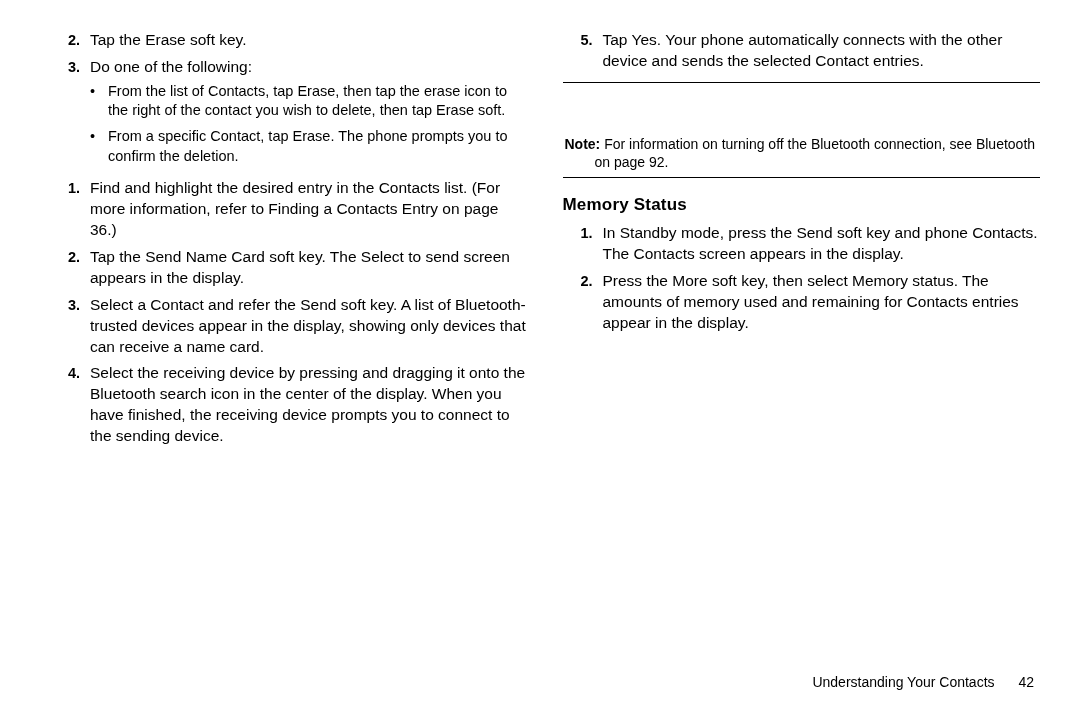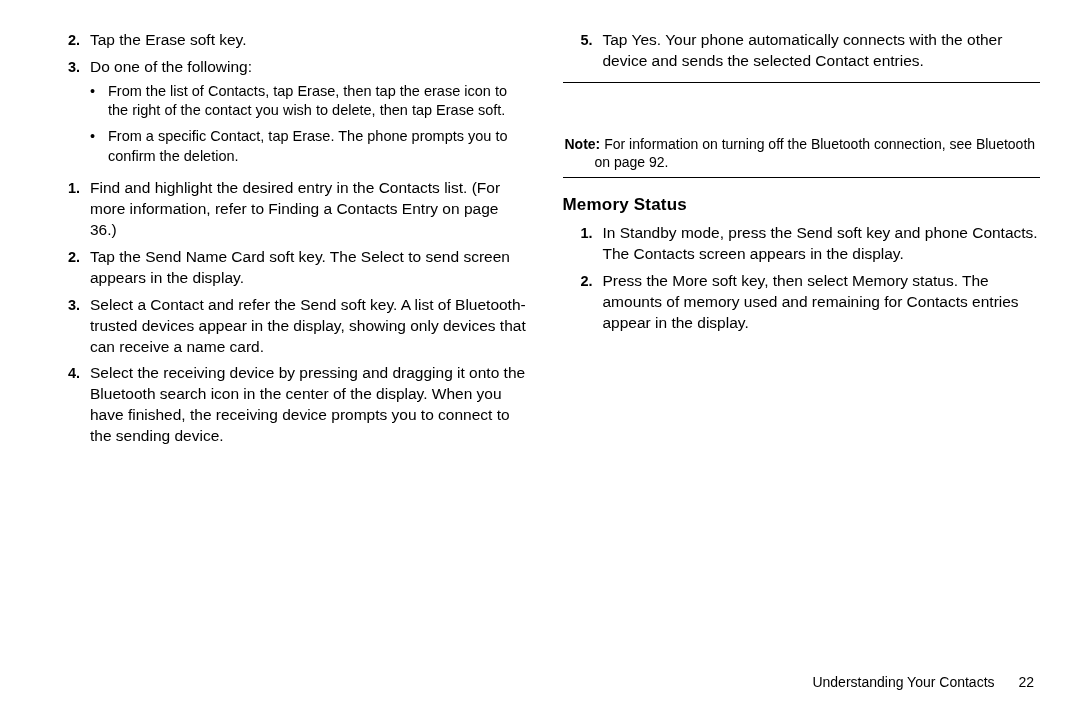--- a/index.html
+++ b/index.html
@@ -187,15 +187,15 @@
         <div class="num">2.</div>
         <div class="li-body">
           <span>Press the </span><b>More</b><span> soft key, then select </span><b>Memory status</b><span>. The amounts of memory used and remaining for Contacts entries appear in the display.</span>
         </div>
       </div>
     </div>
   </div>
 
   <div class="footer">
     <span>Understanding Your Contacts</span>
-    <span class="pnum">22</span>
+    <span class="pnum">42</span>
   </div>
 </div>
 
 </body></html>

